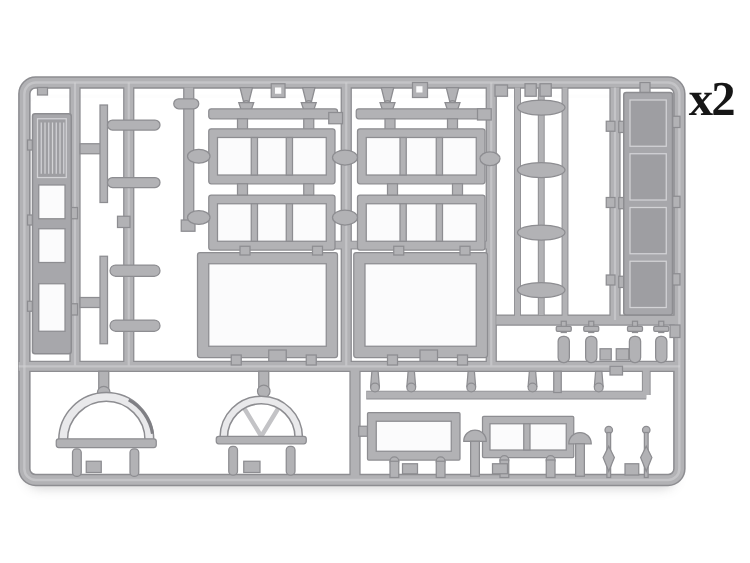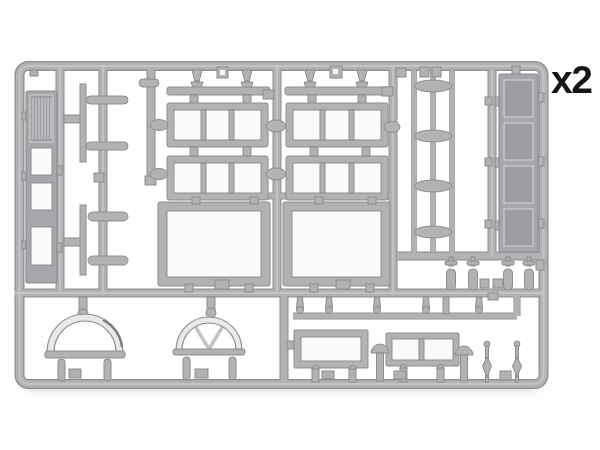--- a/index.html
+++ b/index.html
@@ -2,21 +2,21 @@
 <html style="--page_bg: #ffffff; --sprue_fill: #b2b2b5; --sprue_edge: #8d8d91; --sprue_light: #d3d3d6; --sprue_dark: #9a9a9e; --panel_fill: #a7a7ab; --panel_inner: #9e9ea2; --open_fill: #fbfbfc; --ring_fill: #e9e9eb; --label_color: #161616;"><head>
 <meta charset="utf-8">
 <style>
   :root{
     --page_bg:#ffffff; --sprue_fill:#b2b2b5; --sprue_edge:#8d8d91; --sprue_light:#d3d3d6;
     --sprue_dark:#9a9a9e; --panel_fill:#a7a7ab; --panel_inner:#9e9ea2; --open_fill:#fbfbfc;
     --ring_fill:#e9e9eb; --label_color:#161616;
   }
   html,body{margin:0;padding:0;background:#fff;}
   .stage{position:relative;width:600px;height:450px;background:var(--page_bg);
-         font-family:Liberation Sans, sans-serif;overflow:hidden;}
+         font-family:Liberation Serif, serif;overflow:hidden;}
   .sprue-shadow{position:absolute;left:22px;top:78px;width:518px;height:305px;border-radius:10px;
          box-shadow:0 7px 9px rgba(90,90,95,0.28);}
   .sprue-svg{position:absolute;left:0;top:0;}
   .qty{position:absolute;left:551px;top:60px;font-size:39px;font-weight:700;
        letter-spacing:-1.5px;color:var(--label_color);line-height:1;}
   .rail-e{stroke:var(--sprue_edge);fill:none;}
   .rail-f{stroke:var(--sprue_fill);fill:none;}
   .rail-h{stroke:var(--sprue_light);fill:none;opacity:.55;}
   .pf{fill:var(--sprue_fill);stroke:var(--sprue_edge);stroke-width:1;}
   .op{fill:var(--open_fill);stroke:var(--sprue_edge);stroke-width:1;}

